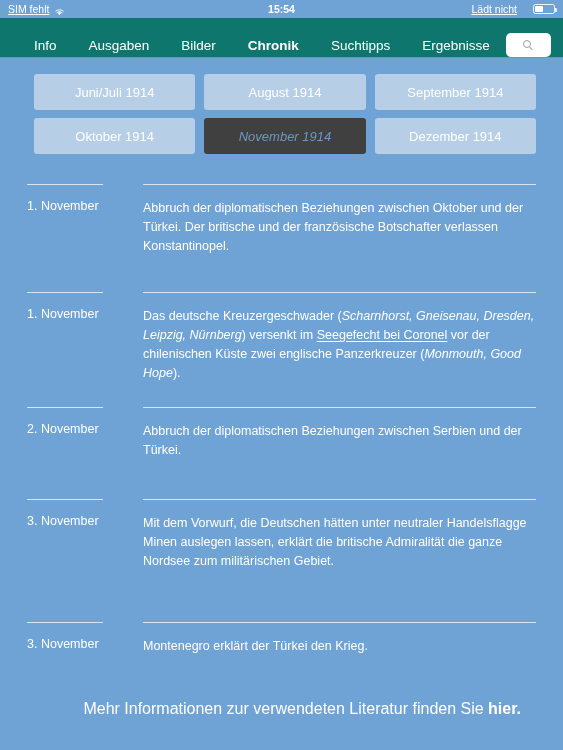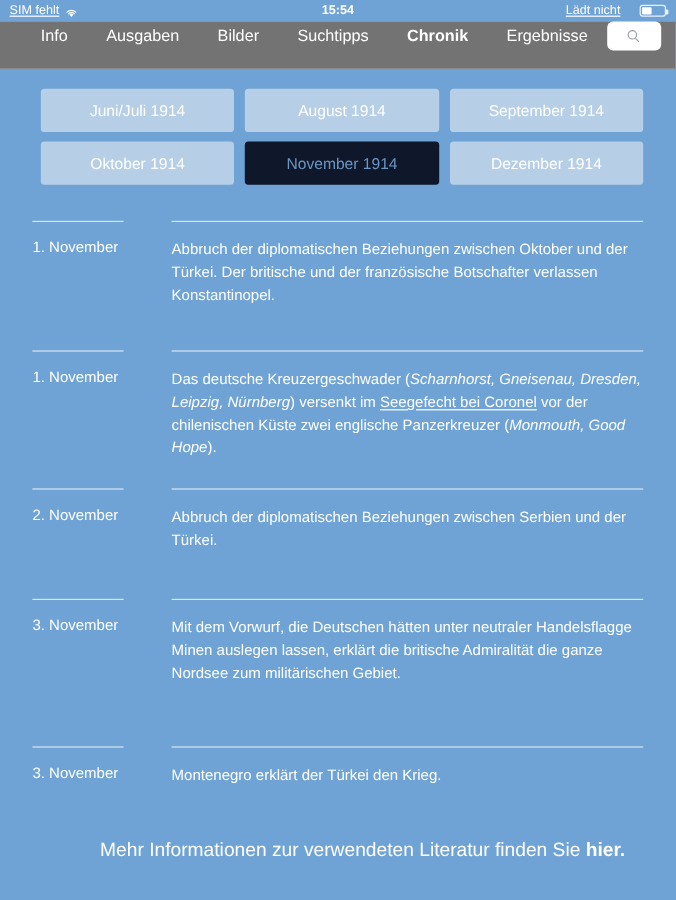--- a/index.html
+++ b/index.html
@@ -77,23 +77,23 @@
     left: 1px; top: 1px; bottom: 1px;
     width: 8px;
     background: #ffffff;
     border-radius: 1px;
   }
 
   
   .navbar {
     height: 40px;
     display: flex;
-    align-items: flex-start;
+    align-items: flex-end;
     padding: 0 12px 0 18px;
-    background: #737373;
+    background: #0f766e;
     border-bottom: 1px solid rgba(255,255,255,0.32);
   }
   .nav-tabs {
     display: flex;
     align-items: center;
     gap: 0px;
   }
   .nav-tab {
     color: #ffffff;
     font-size: 13.5px;
@@ -157,22 +157,23 @@
     border-radius: 3px;
     display: flex;
     align-items: center;
     justify-content: center;
     color: #ffffff;
     font-size: 13px;
     cursor: pointer;
     user-select: none;
   }
   .month-btn.selected {
-    background: #0f172a;
+    background: #404040;
     color: #6b97c4;
+    font-style: italic;
   }
 
   
   .entries {
     padding: 18px 27px 0 27px;
   }
   .entry {
     display: flex;
     align-items: flex-start;
   }
@@ -246,22 +247,22 @@
         <span class="fill"></span>
       </span>
   </div>
 </div>
 
 <div class="navbar">
   <div class="nav-tabs">
     <div class="nav-tab">Info</div>
     <div class="nav-tab">Ausgaben</div>
     <div class="nav-tab">Bilder</div>
+    <div class="nav-tab active">Chronik</div>
     <div class="nav-tab">Suchtipps</div>
-    <div class="nav-tab active">Chronik</div>
     <div class="nav-tab">Ergebnisse</div>
   </div>
   <div class="search-wrap">
     <span class="search-icon">
       <span class="ring"></span>
         <span class="handle"></span>
     </span>
     <input class="search-input" type="text" value="" placeholder="" style="">
   </div>
 </div>

